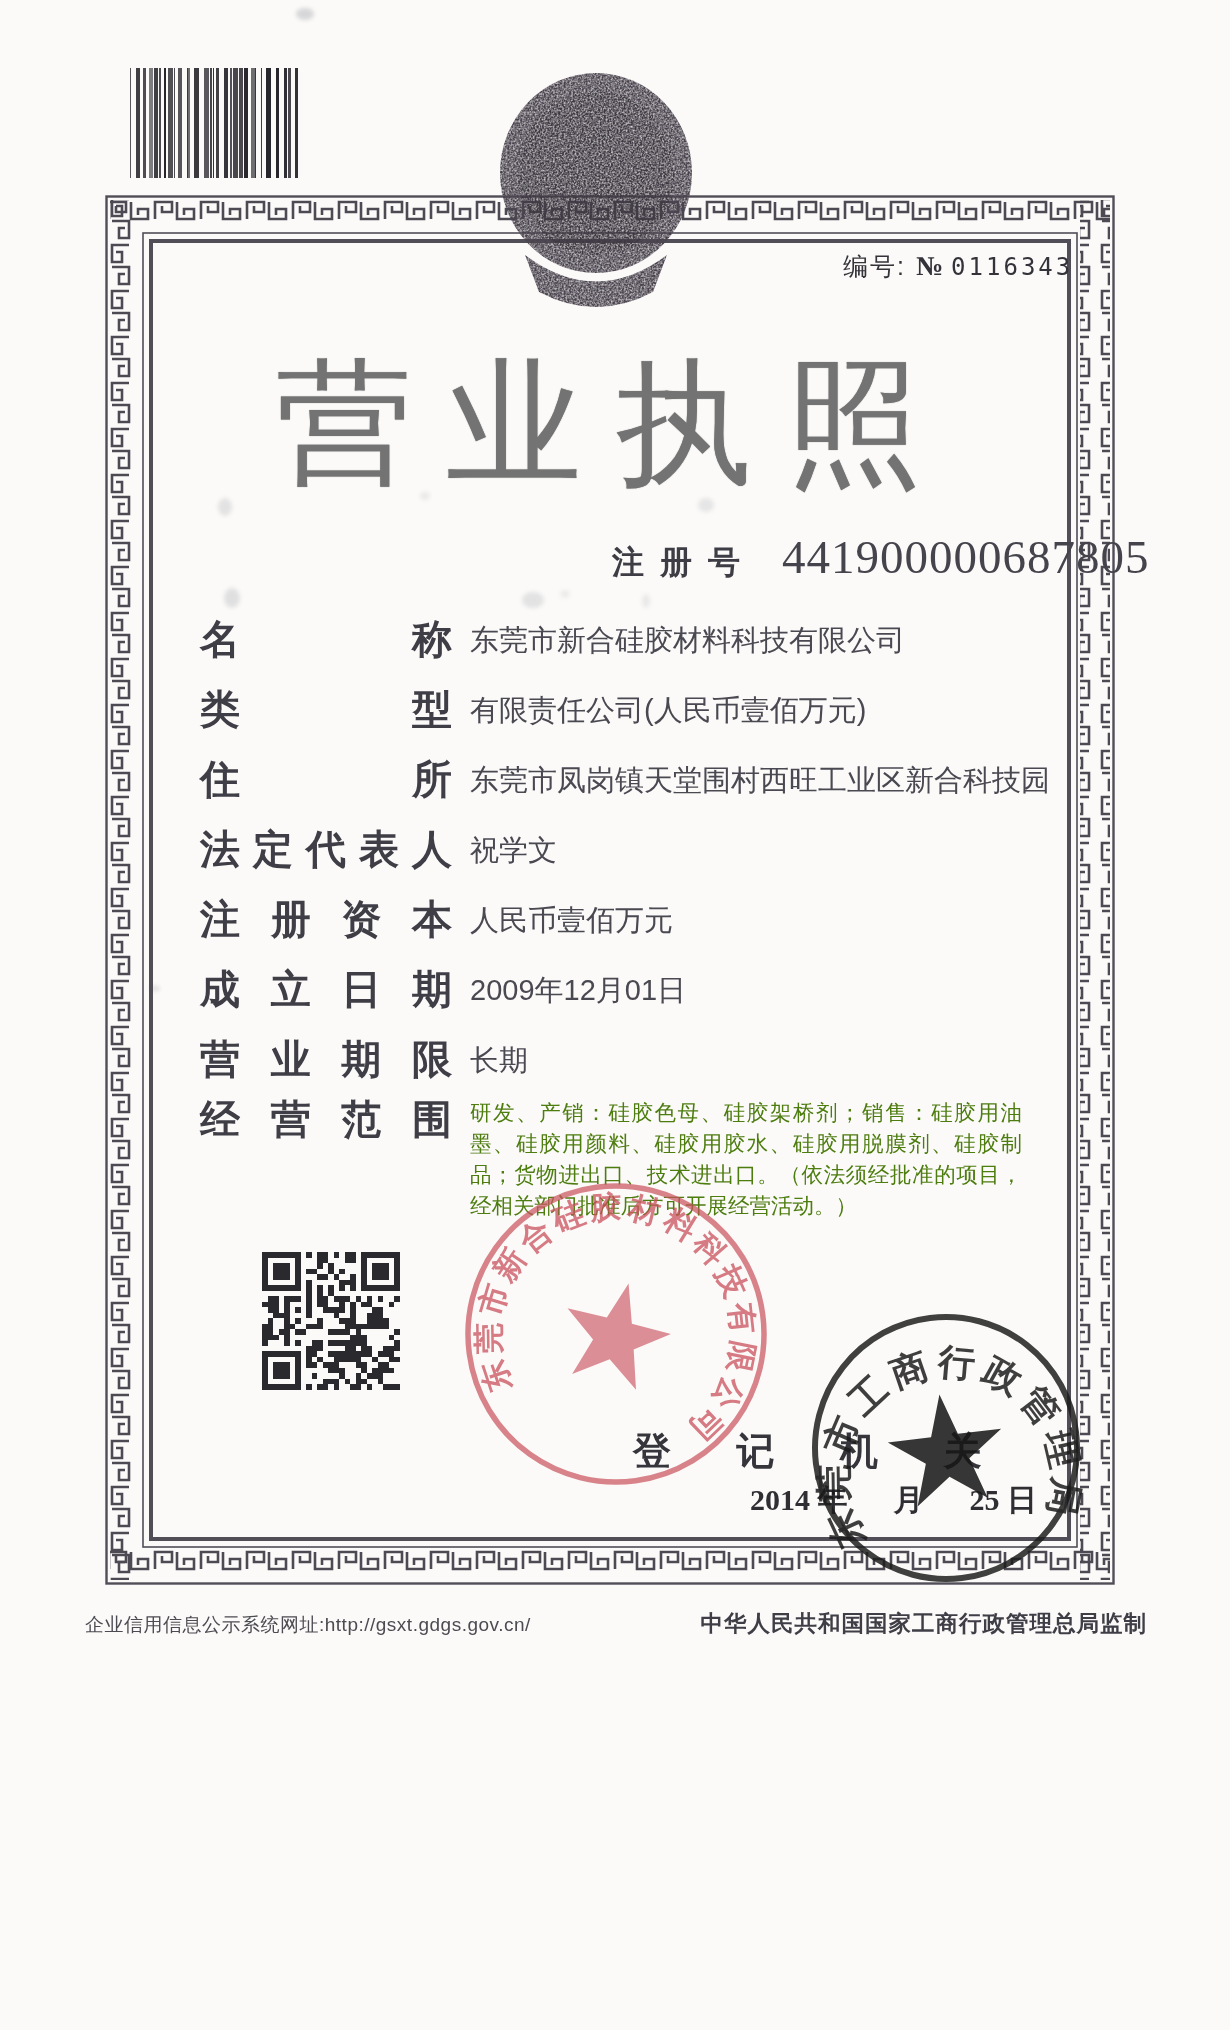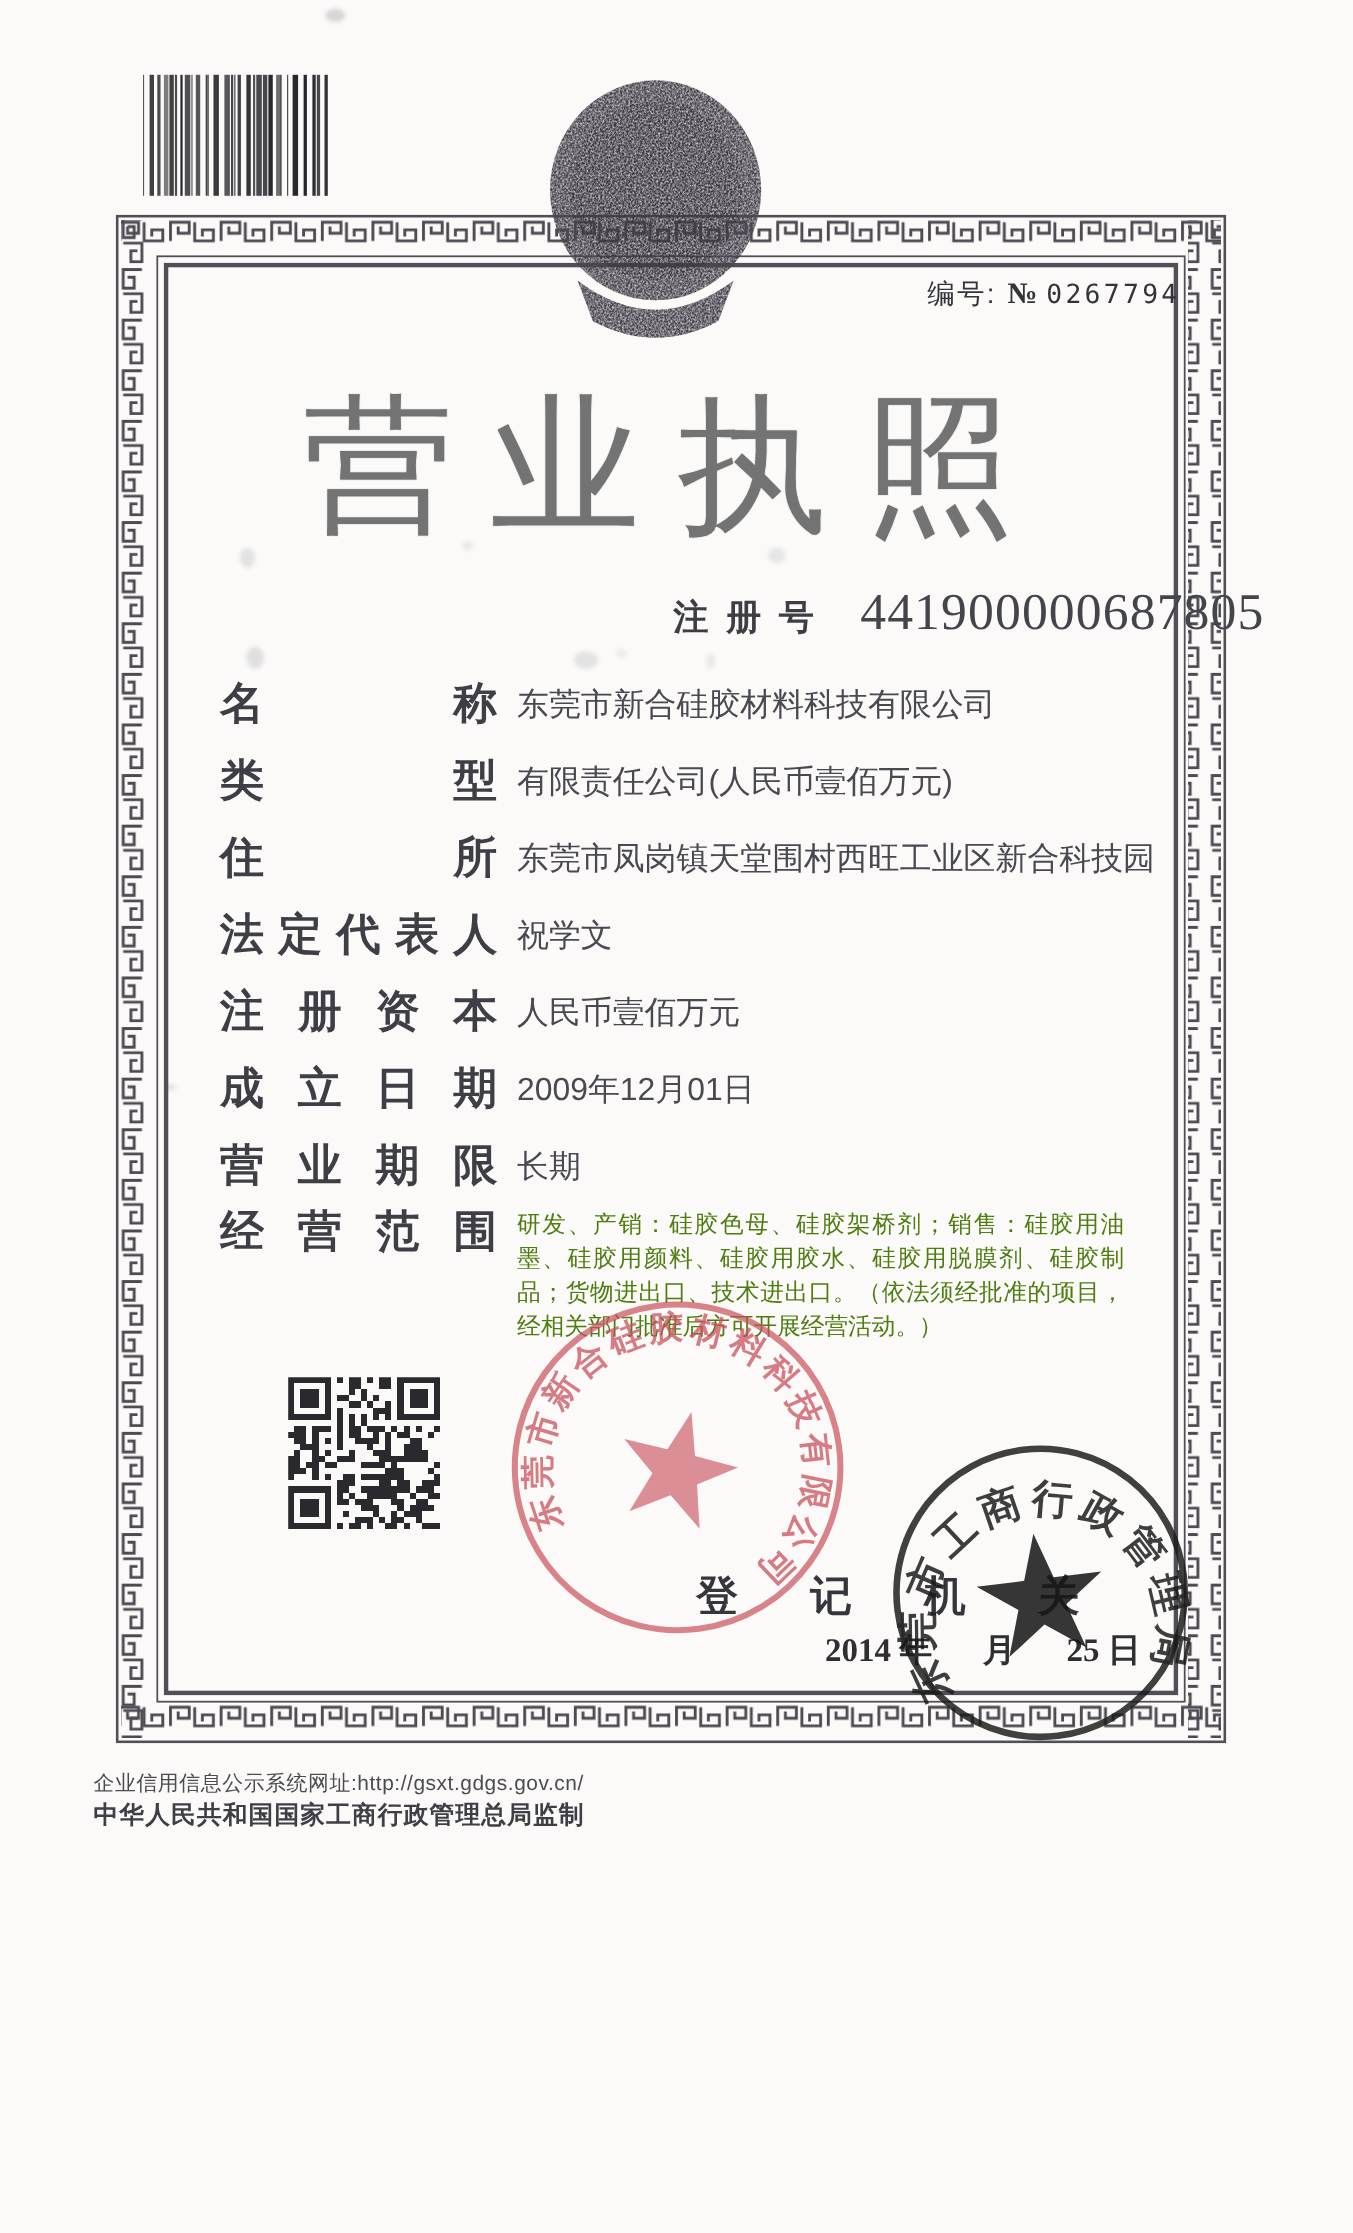--- a/index.html
+++ b/index.html
@@ -30,21 +30,21 @@
   .qr{position:absolute;left:262px;top:1252px;width:138px;height:138px;z-index:7;}
   
   .seal-red{position:absolute;left:460px;top:1178px;width:312px;height:312px;z-index:12;transform:rotate(14deg);opacity:.88;}
   .seal-black{position:absolute;left:806px;top:1308px;width:280px;height:280px;z-index:14;transform:rotate(-7deg);opacity:.93;}
   
   .registrar{position:absolute;left:633px;top:1426px;z-index:10;font-size:38px;font-weight:bold;letter-spacing:28px;color:#36353b;white-space:nowrap;font-family:Liberation Serif, serif;}
   .dateline{position:absolute;left:750px;top:1480px;z-index:10;font-size:30px;font-weight:600;color:#2f2e33;white-space:nowrap;font-family:"Liberation Serif",serif;}
   .dateline span{margin-right:46px;}
   .dateline span:last-child{margin-right:0;}
   
-  .footer{position:absolute;left:85px;top:1608px;width:1062px;display:flex;justify-content:space-between;align-items:baseline;z-index:6;flex-direction:column;}
+  .footer{position:absolute;left:85px;top:1608px;width:1062px;display:flex;justify-content:space-between;align-items:baseline;z-index:6;}
   .footer .f-left{font-size:19px;color:#4c4b52;letter-spacing:.5px;}
   .footer .f-right{font-size:22.5px;color:#3f3e46;font-weight:600;letter-spacing:1px;}
   
   .smudge{position:absolute;background:#6a6a78;border-radius:50%;filter:blur(2px);z-index:3;}
 </style>
 </head>
 <body>
 
 <div class="page">
 
@@ -111,21 +111,21 @@
     <rect x="1.5" y="1.5" width="1007" height="1387" fill="none" stroke="#514e57" stroke-width="2.4"></rect>
     <rect x="5" y="5" width="1000" height="30" fill="url(#mh)"></rect>
     <rect x="5" y="1355" width="1000" height="30" fill="url(#mh)"></rect>
     <rect x="5" y="5" width="30" height="1380" fill="url(#mv)"></rect>
     <rect x="975" y="5" width="30" height="1380" fill="url(#mv)"></rect>
     <rect x="38" y="38" width="934" height="1314" fill="none" stroke="#514e57" stroke-width="1.6"></rect>
     <rect x="46" y="46" width="918" height="1298" fill="none" stroke="#514e57" stroke-width="4"></rect>
   </svg>
 
   <div class="serial">
-    <span>编号:</span><span class="no-symbol">№</span><span class="no-digits">0267794</span>
+    <span>编号:</span><span class="no-symbol">№</span><span class="no-digits">0116343</span>
   </div>
 
   <div class="title">营业执照</div>
 
   <div class="regline">
     <span class="reglabel">注册号</span><span class="regvalue">441900000687805</span>
   </div>
 
   <div id="fields">
       <div class="row" style="top: 612px;">

